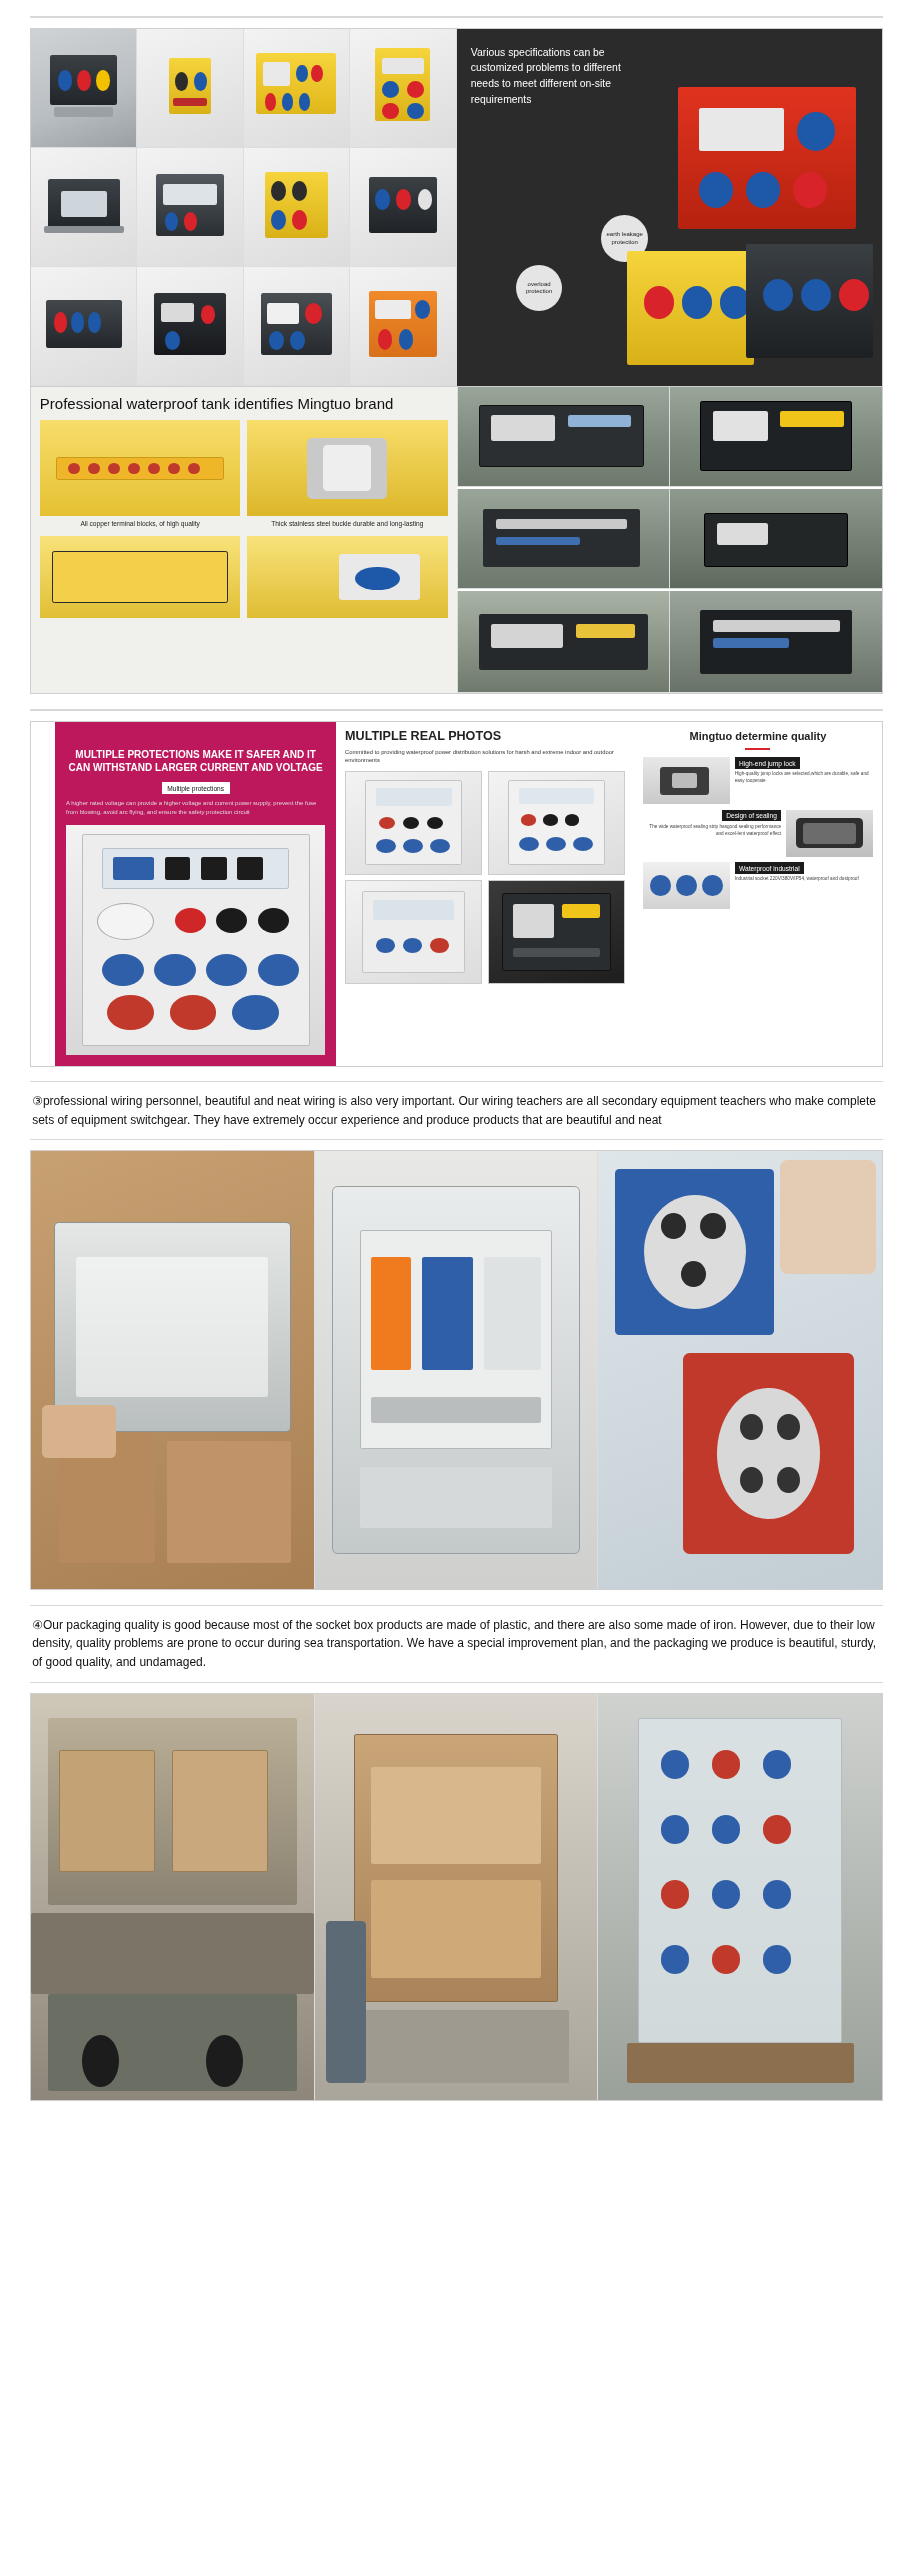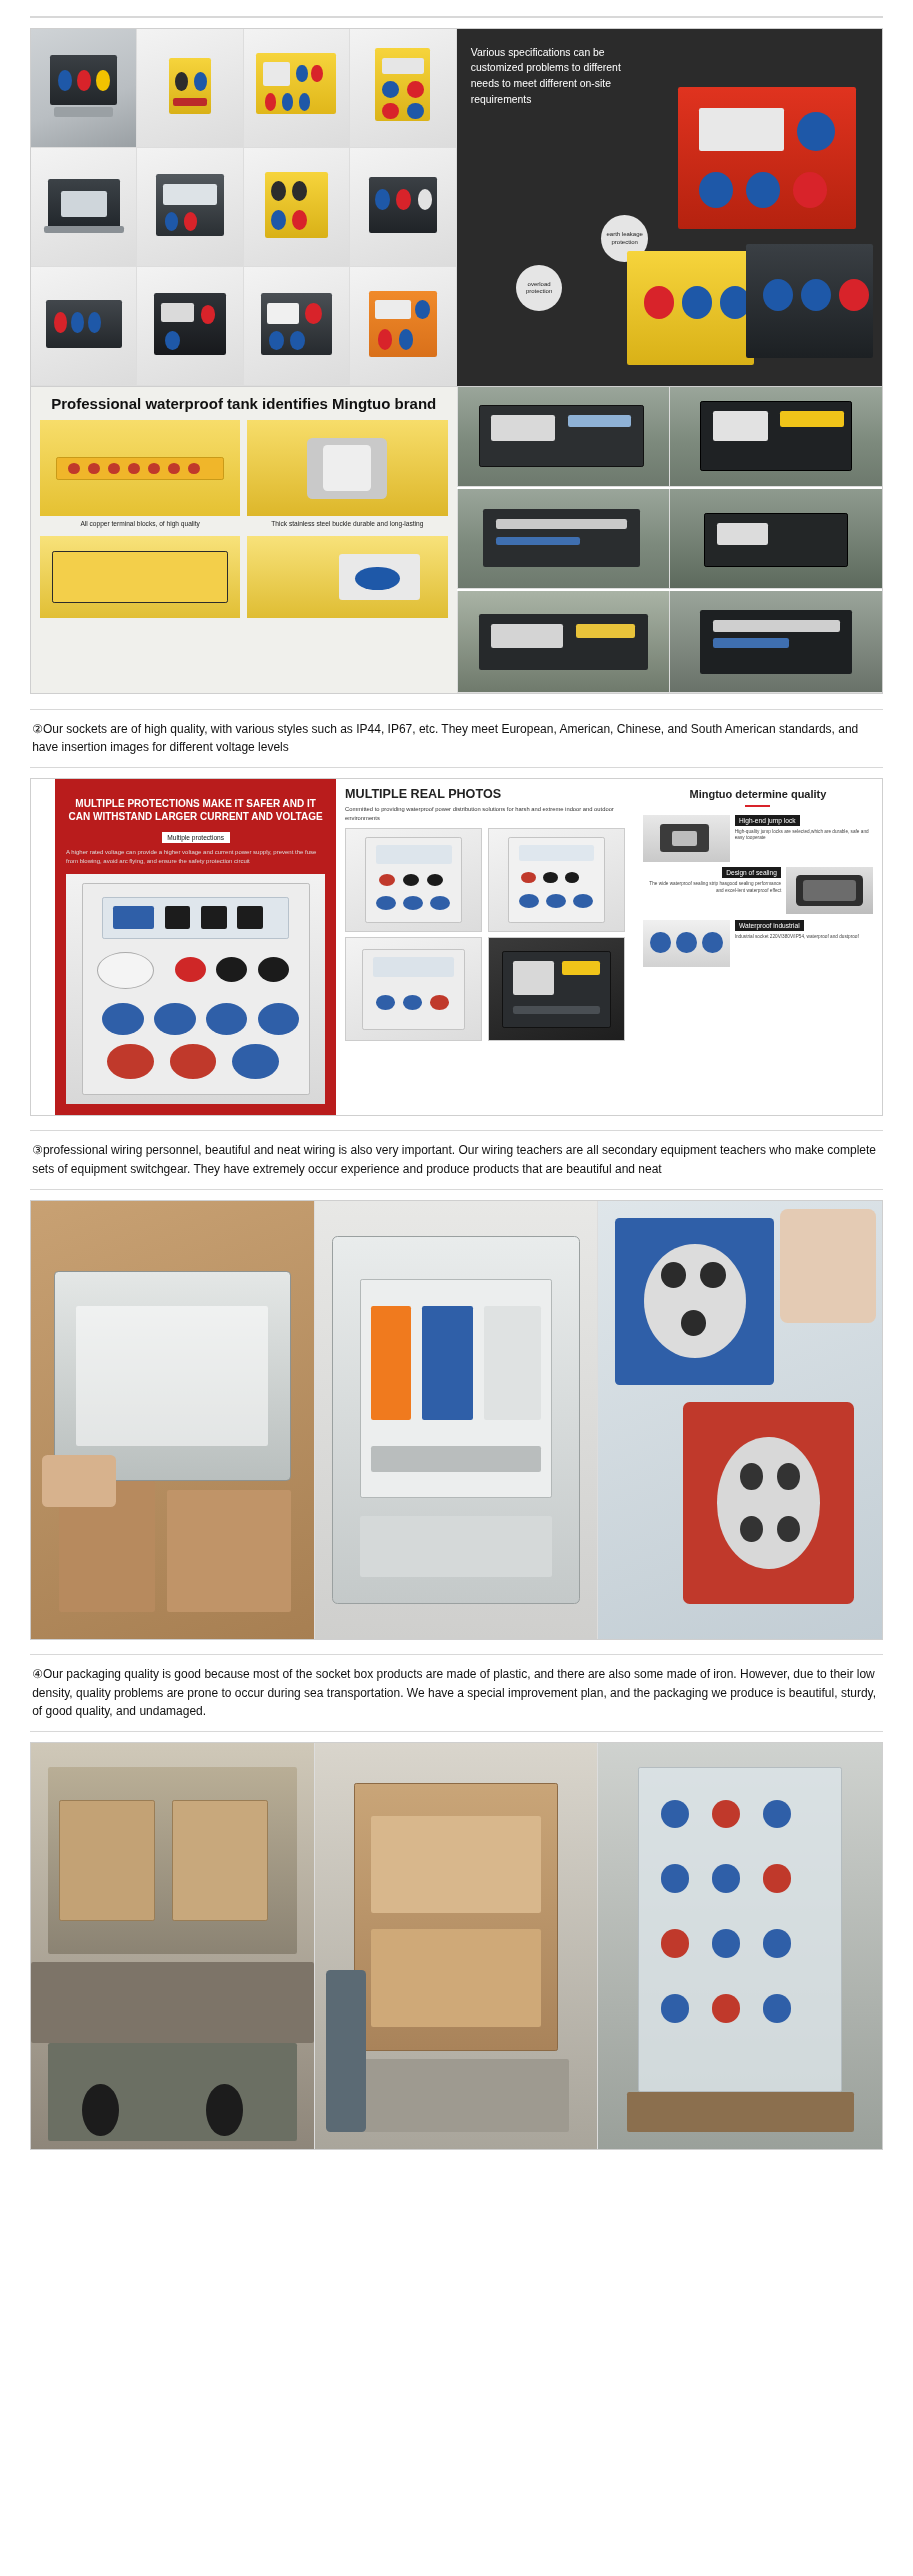--- a/index.html
+++ b/index.html
@@ -78,39 +78,39 @@
     padding: 3.3px;
     line-height: 1.2;
   }
 
   
   .s1b { display: flex; width: 100%; border: 0.5px solid #cfcfcf; border-top: none; }
   .s1b-left { width: 50%; background: #f0f0ec; padding: 7.7px 8.8px 10px 8.8px; }
   .s1b-left h3 {
     font-size: 15px;
     line-height: 1.25;
-    font-weight: bold;
-    text-align: center;
+    font-weight: normal;
+    text-align: left;
     margin-bottom: 6.6px;
     color: #111;
   }
   .s1b-grid { display: grid; grid-template-columns: 1fr 1fr; gap: 6.6px; }
   .s1b-grid .cap {
     font-size: 6.6px;
     text-align: center;
     padding: 3.3px 2.2px 1.1px 2.2px;
     line-height: 1.3;
     color: #222;
   }
   .s1b-right { width: 50%; display: grid; grid-template-columns: 1fr 1fr; grid-auto-rows: 1fr; }
   .s1b-right .cell { border-left: 0.5px solid #ddd; border-bottom: 0.5px solid #ddd; position: relative; overflow: hidden; }
 
   
   .s2 { display: flex; width: 100%; border: 0.5px solid #cfcfcf; }
-  .s2-a { width: 34%; background: #b91c1c; color: #fff; padding: 18px 11px 11px 11px; position: relative; margin-left: 24px; }
+  .s2-a { width: 34%; background: #be185d; color: #fff; padding: 26px 11px 11px 11px; position: relative; margin-left: 24px; }
   .s2-a h3 { font-size: 10px; font-weight: bold; line-height: 1.35; text-align: center; margin-bottom: 7.7px; }
   .s2-a .tag {
     display: inline-block; background: #fff; color: #111; font-size: 6.6px;
     padding: 2.2px 5.5px; margin: 0 auto 5.5px auto;
   }
   .s2-a .tagwrap { text-align: center; }
   .s2-a .sub { font-size: 6px; line-height: 1.5; color: #ddd; margin-bottom: 7.7px; }
   .s2-b { width: 36%; background: #fff; padding: 7.7px 8.8px; }
   .s2-b h3 { font-size: 12.6px; font-weight: bold; margin-bottom: 4.4px; }
   .s2-b .sub { font-size: 5.8px; line-height: 1.5; color: #333; margin-bottom: 5.5px; }
@@ -388,21 +388,20 @@
           <div class="bx" style="left:20%;top:28%;width:60%;height:12%;background:#cfcfcf;"></div>
           <div class="bx" style="left:20%;top:46%;width:36%;height:10%;background:#3f6fb0;"></div>
         </div>
       </div>
     </div>
   </div>
 
   <div style="height:14.3px"></div>
   <div class="divider"></div>
 
-  <div class="section-head">②Our sockets are of high quality, with various styles such as IP44, IP67, etc. They meet European, American, Chinese, and South American standards, and have insertion images for different voltage levels</div>
   <div class="divider"></div>
   <div style="height:10px"></div>
 
   <div class="s2">
 
     <div class="s2-a">
       <h3>MULTIPLE PROTECTIONS MAKE IT SAFER AND IT CAN WITHSTAND LARGER CURRENT AND VOLTAGE</h3>
       <div class="tagwrap">
         <span class="tag">Multiple protections</span>
       </div>

